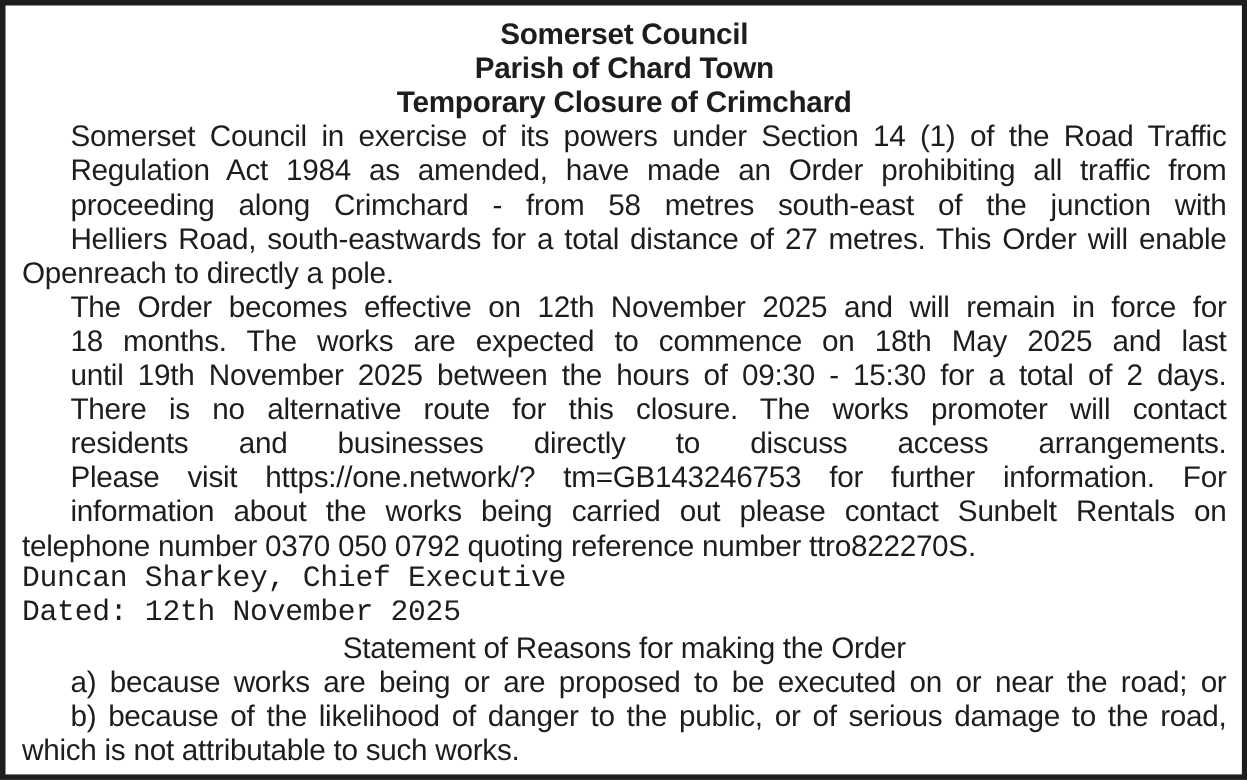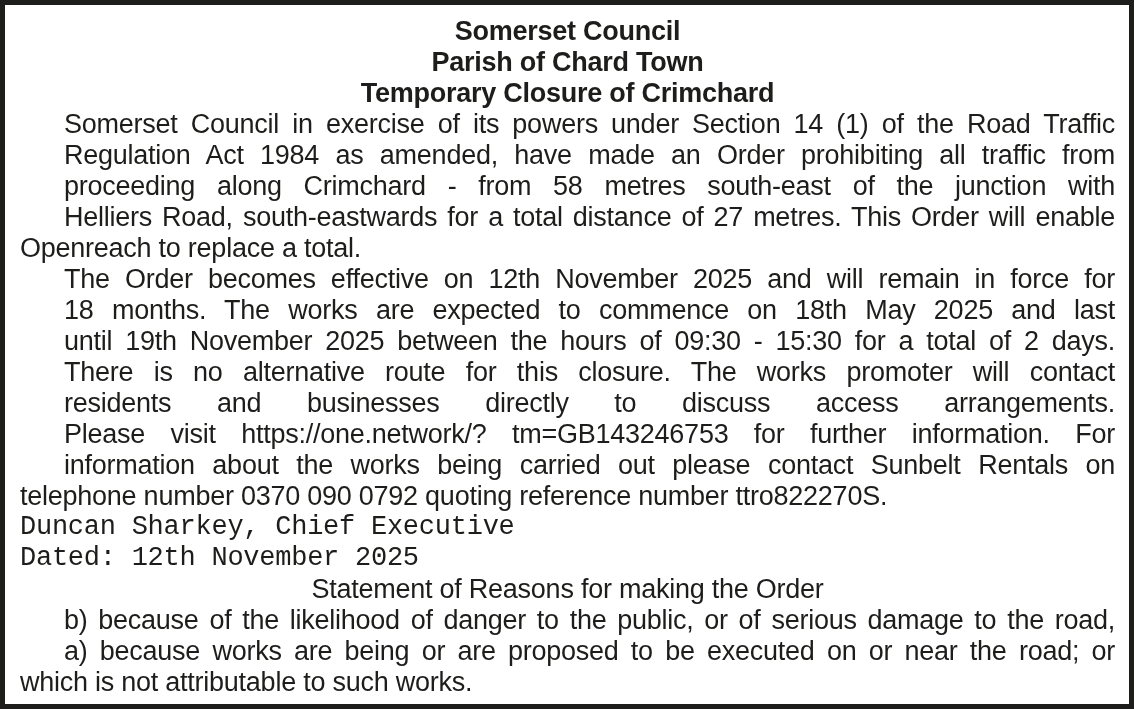--- a/index.html
+++ b/index.html
@@ -43,40 +43,40 @@
     <div class="line bold center">Somerset Council</div>
     <div class="line bold center">Parish of Chard Town</div>
     <div class="line bold center">Temporary Closure of Crimchard</div>
   </div>
 
   <div>
     <div class="line just">Somerset Council in exercise of its powers under Section 14 (1) of the Road Traffic</div>
     <div class="line just">Regulation Act 1984 as amended, have made an Order prohibiting all traffic from</div>
     <div class="line just">proceeding along Crimchard - from 58 metres south-east of the junction with</div>
     <div class="line just">Helliers Road, south-eastwards for a total distance of 27 metres. This Order will enable</div>
-    <div class="line">Openreach to replace a total.</div>
+    <div class="line">Openreach to directly a pole.</div>
   </div>
 
   <div>
     <div class="line just">The Order becomes effective on 12th November 2025 and will remain in force for</div>
     <div class="line just">18 months. The works are expected to commence on 18th May 2025 and last</div>
     <div class="line just">until 19th November 2025 between the hours of 09:30 - 15:30 for a total of 2 days.</div>
     <div class="line just">There is no alternative route for this closure. The works promoter will contact</div>
     <div class="line just">residents and businesses directly to discuss access arrangements.</div>
     <div class="line just">Please visit https://one.network/? tm=GB143246753 for further information. For</div>
     <div class="line just">information about the works being carried out please contact Sunbelt Rentals on</div>
-    <div class="line">telephone number 0370 090 0792 quoting reference number ttro822270S.</div>
+    <div class="line">telephone number 0370 050 0792 quoting reference number ttro822270S.</div>
   </div>
 
   <div>
     <div class="line right">Duncan Sharkey, Chief Executive</div>
     <div class="line right">Dated: 12th November 2025</div>
   </div>
 
   <div class="line center">Statement of Reasons for making the Order</div>
 
   <div>
+    <div class="line just">a) because works are being or are proposed to be executed on or near the road; or</div>
     <div class="line just">b) because of the likelihood of danger to the public, or of serious damage to the road,</div>
-    <div class="line just">a) because works are being or are proposed to be executed on or near the road; or</div>
     <div class="line">which is not attributable to such works.</div>
   </div>
 
 </div>
 
 </body></html>

